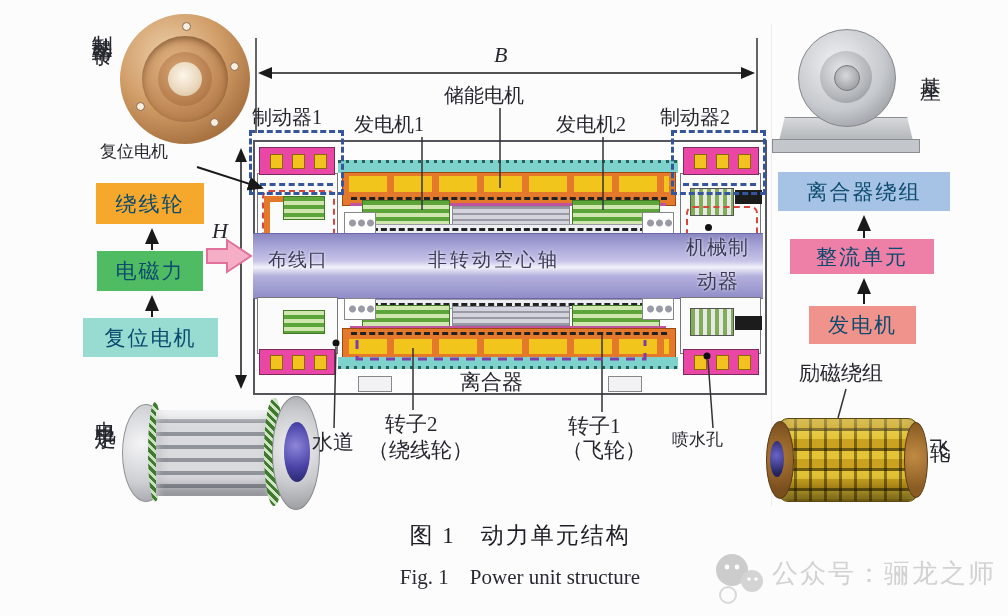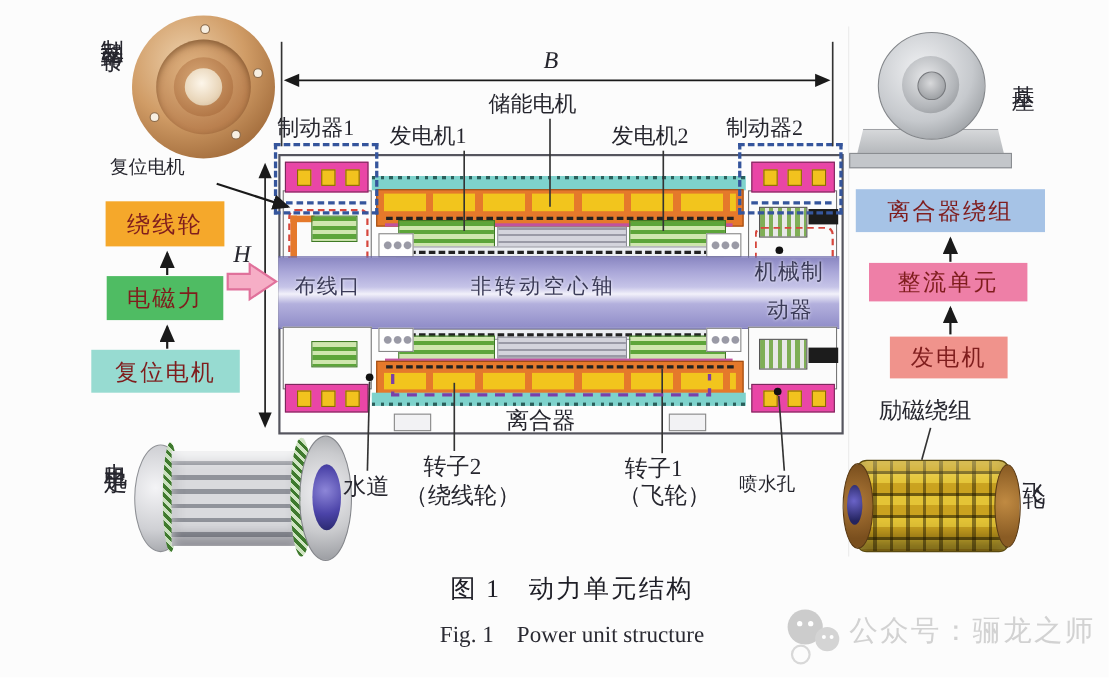--- a/index.html
+++ b/index.html
@@ -2,21 +2,21 @@
 <html><head>
 <meta charset="utf-8">
 <style>
   html,body{margin:0;padding:0;background:#ffffff;}
   #canvas{position:relative;width:1008px;height:616px;background:#fcfcfc;overflow:hidden;
           font-family:"Liberation Serif","DejaVu Serif",serif;color:#26262e;}
   .abs{position:absolute;}
   .lbl{position:absolute;font-size:20px;line-height:1.15;color:#26262e;white-space:nowrap;}
   .vtext{writing-mode:vertical-rl;text-orientation:upright;letter-spacing:3px;}
   .flowbox{position:absolute;display:flex;align-items:center;justify-content:center;
-           font-size:21px;letter-spacing:2px;color:#7f1d1d;font-family:Liberation Serif, serif;}
+           font-size:21px;letter-spacing:2px;color:#0c4a6e;font-family:Liberation Serif, serif;}
   .dashblue{position:absolute;border:3px dashed #35559c;}
   .dashred{position:absolute;border:2px dashed #d6463c;border-radius:7px;}
   .shaft-text{position:absolute;font-size:19px;color:#3b3b58;letter-spacing:1px;
               text-shadow:0 0 3px rgba(255,255,255,.9);}
   .ysq{position:absolute;width:11px;height:13px;background:#f2c21e;border:1px solid #8a6a00;top:6px;}
   .machine-part{position:absolute;}
   svg.overlay{position:absolute;left:0;top:0;pointer-events:none;}
   .caption{position:absolute;text-align:center;font-size:23px;letter-spacing:2px;color:#1e1e26;}
   .caption-en{position:absolute;text-align:center;font-size:21px;color:#2a2a32;}
   .watermark{position:absolute;color:#d2d2d2;font-size:26px;letter-spacing:2px;

